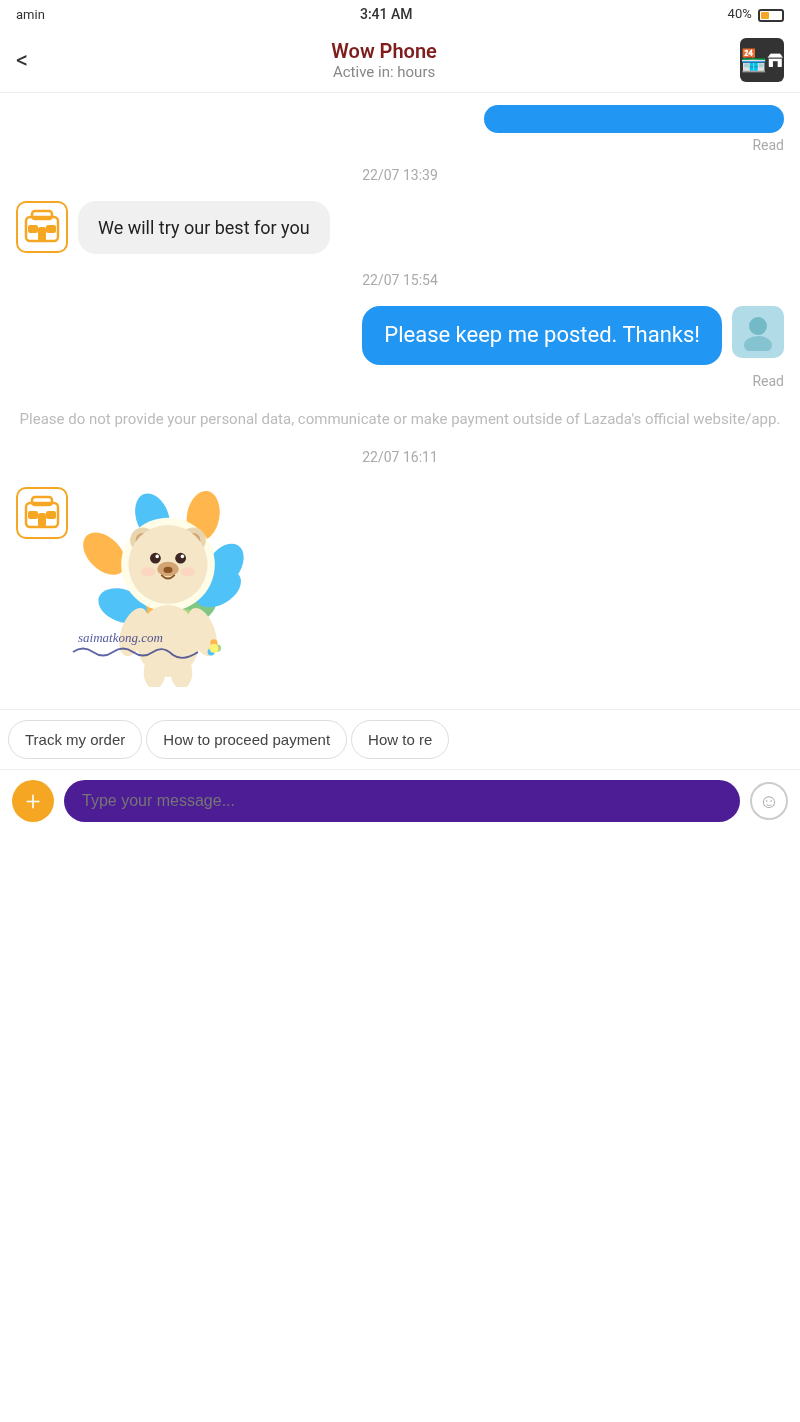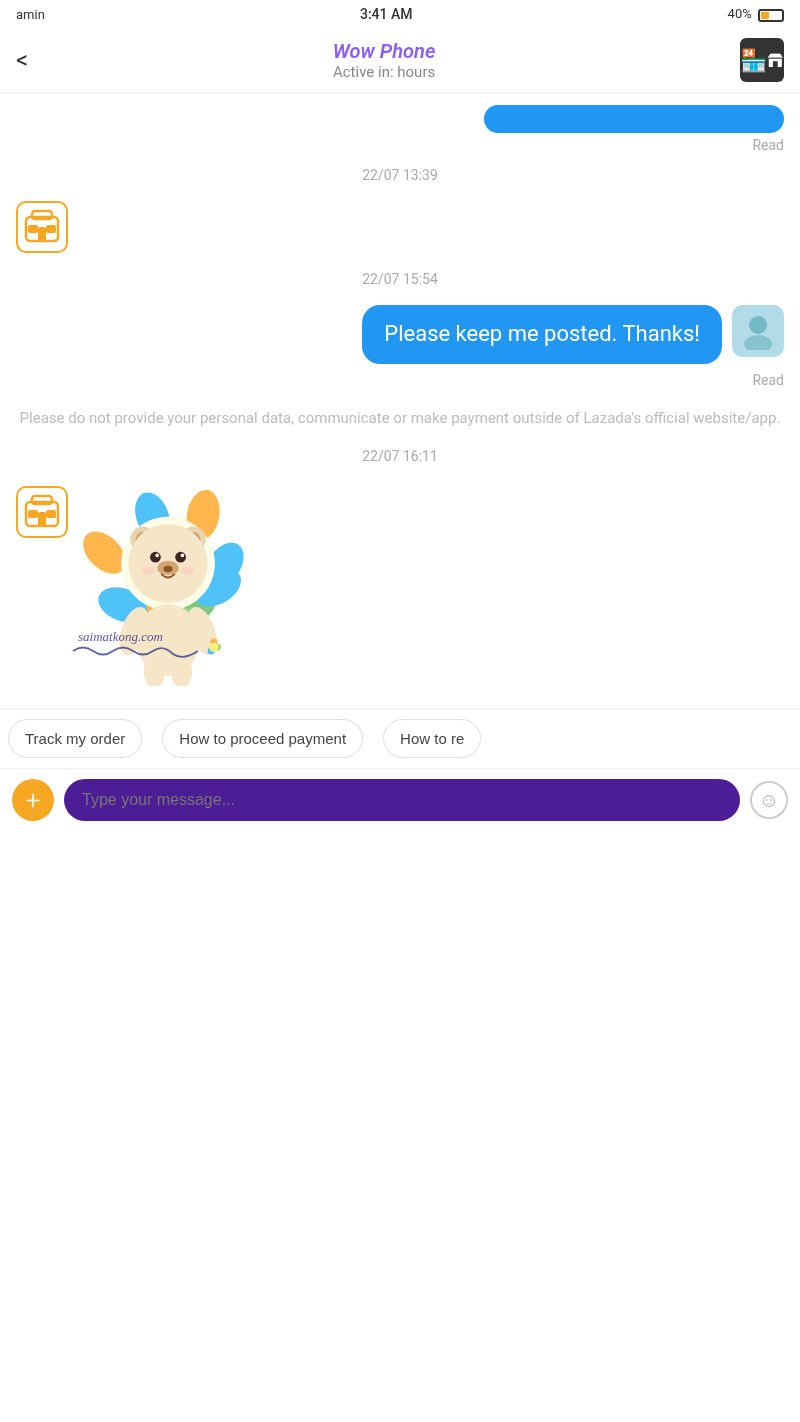--- a/index.html
+++ b/index.html
@@ -35,22 +35,21 @@
     }
     .header-back {
       font-size: 24px;
       color: #333;
       cursor: pointer;
     }
     .header-title { text-align: center; }
     .header-title .shop-name {
       font-size: 20px;
       font-weight: 600;
-      color: #8b5cf6;
-      font-style: italic;
+      color: #7f1d1d;
     }
     .header-title .shop-status {
       font-size: 15px;
       color: #888;
     }
     .header-icon {
       width: 44px; height: 44px;
       background: #333;
       border-radius: 6px;
       display: flex; align-items: center; justify-content: center;
@@ -176,21 +175,21 @@
     
     .sticker-svg {
       width: 180px;
       height: 200px;
     }
 
     
     .quick-replies {
       display: flex;
       padding: 10px 8px;
-      gap: 20px;
+      gap: 4px;
       border-top: 1px solid #eee;
       overflow-x: auto;
       background: #fff;
     }
     .quick-reply-btn {
       border: 1px solid #ddd;
       border-radius: 20px;
       padding: 10px 16px;
       font-size: 15px;
       color: #444;
@@ -289,20 +288,21 @@
   <div class="msg-received">
     <div class="shop-avatar">
       <svg width="36" height="36" viewBox="0 0 36 36">
         <rect x="2" y="8" width="32" height="24" rx="4" fill="none" stroke="#F5A623" stroke-width="2.5"></rect>
         <rect x="8" y="2" width="20" height="8" rx="3" fill="none" stroke="#F5A623" stroke-width="2.5"></rect>
         <rect x="14" y="18" width="8" height="14" fill="#F5A623" rx="2"></rect>
         <rect x="4" y="16" width="10" height="8" fill="#F5A623" rx="2"></rect>
         <rect x="22" y="16" width="10" height="8" fill="#F5A623" rx="2"></rect>
       </svg>
     </div>
+    <div class="msg-bubble-gray">We will try our best for you</div>
   </div>
 
   <div class="timestamp">22/07 15:54</div>
 
   <div class="msg-sent">
     <div class="msg-bubble-blue">Please keep me posted. Thanks!</div>
     <div class="user-avatar">
       <svg width="34" height="38" viewBox="0 0 34 38">
         <circle cx="17" cy="13" r="9" fill="#5aabb8" opacity="0.7"></circle>
         <ellipse cx="17" cy="32" rx="14" ry="9" fill="#5aabb8" opacity="0.5"></ellipse>

